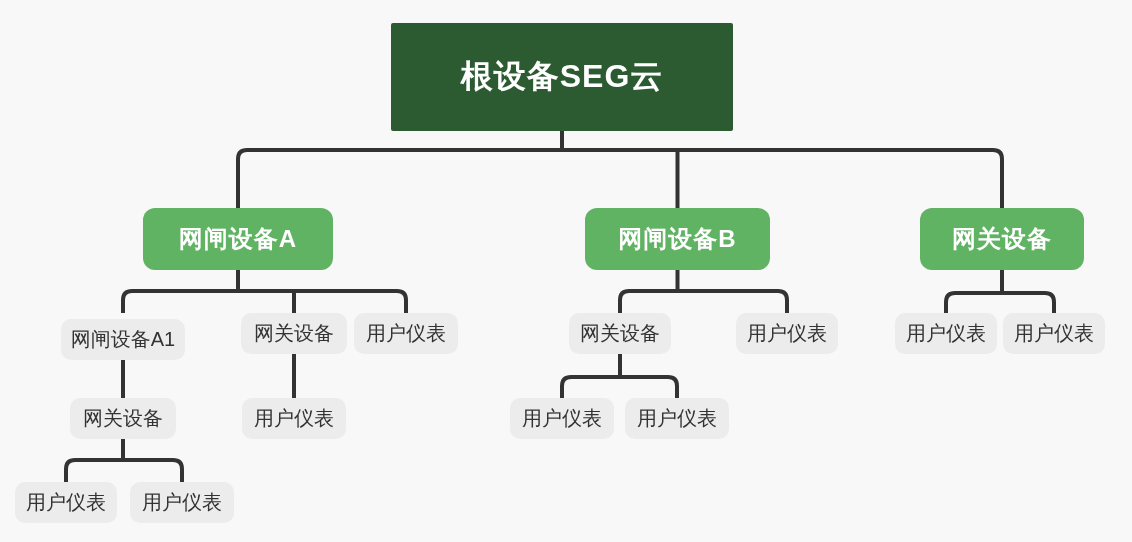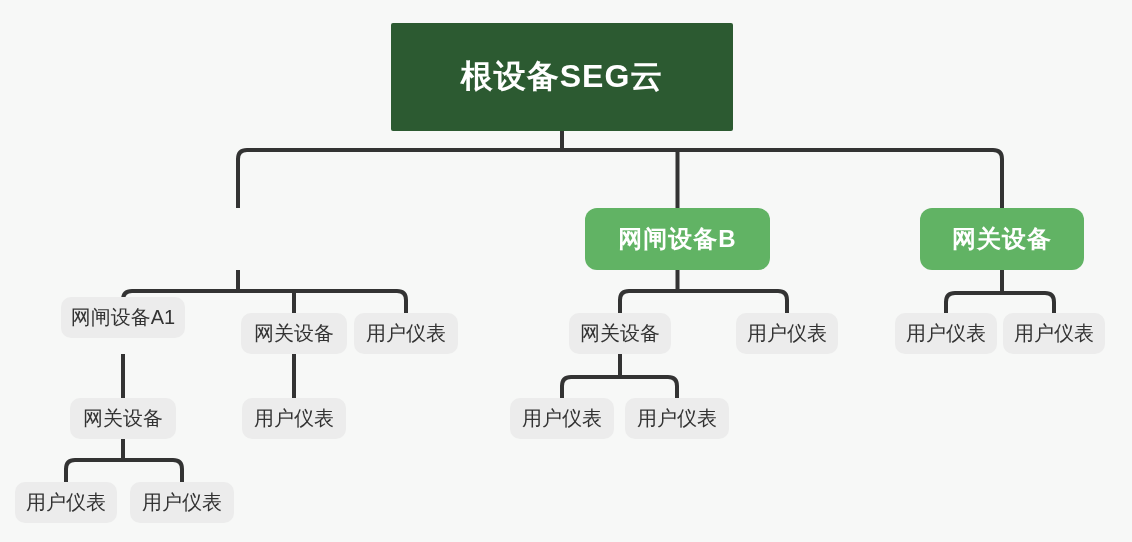--- a/index.html
+++ b/index.html
@@ -80,23 +80,24 @@
       <path d="M 946 313 L 946 302 Q 946 293 955 293 L 1045 293 Q 1054 293 1054 302 L 1054 313"></path>
       <path d="M 123 354 L 123 398"></path>
       <path d="M 294 354 L 294 398"></path>
       <path d="M 620 354 L 620 377"></path>
       <path d="M 562 398 L 562 386 Q 562 377 571 377 L 668 377 Q 677 377 677 386 L 677 398"></path>
       <path d="M 123 439 L 123 460"></path>
       <path d="M 66 482 L 66 469 Q 66 460 75 460 L 173 460 Q 182 460 182 469 L 182 482"></path>
     </svg>
 
 <div class="node root" style="left: 391px; top: 23px; width: 342px; height: 108px;">根设备SEG云</div>
+    <div class="node branch" style="left: 143px; top: 208px; width: 190px; height: 62px;">网闸设备A</div>
     <div class="node branch" style="left: 585px; top: 208px; width: 185px; height: 62px;">网闸设备B</div>
     <div class="node branch" style="left: 920px; top: 208px; width: 164px; height: 62px;">网关设备</div>
-    <div class="node leaf" style="left: 61px; top: 297px; width: 124px; height: 41px;">网闸设备A1</div>
+    <div class="node leaf" style="left: 61px; top: 319px; width: 124px; height: 41px;">网闸设备A1</div>
     <div class="node leaf" style="left: 241px; top: 313px; width: 106px; height: 41px;">网关设备</div>
     <div class="node leaf" style="left: 354px; top: 313px; width: 104px; height: 41px;">用户仪表</div>
     <div class="node leaf" style="left: 569px; top: 313px; width: 102px; height: 41px;">网关设备</div>
     <div class="node leaf" style="left: 736px; top: 313px; width: 102px; height: 41px;">用户仪表</div>
     <div class="node leaf" style="left: 895px; top: 313px; width: 102px; height: 41px;">用户仪表</div>
     <div class="node leaf" style="left: 1003px; top: 313px; width: 102px; height: 41px;">用户仪表</div>
     <div class="node leaf" style="left: 70px; top: 398px; width: 106px; height: 41px;">网关设备</div>
     <div class="node leaf" style="left: 242px; top: 398px; width: 104px; height: 41px;">用户仪表</div>
     <div class="node leaf" style="left: 510px; top: 398px; width: 104px; height: 41px;">用户仪表</div>
     <div class="node leaf" style="left: 625px; top: 398px; width: 104px; height: 41px;">用户仪表</div>

